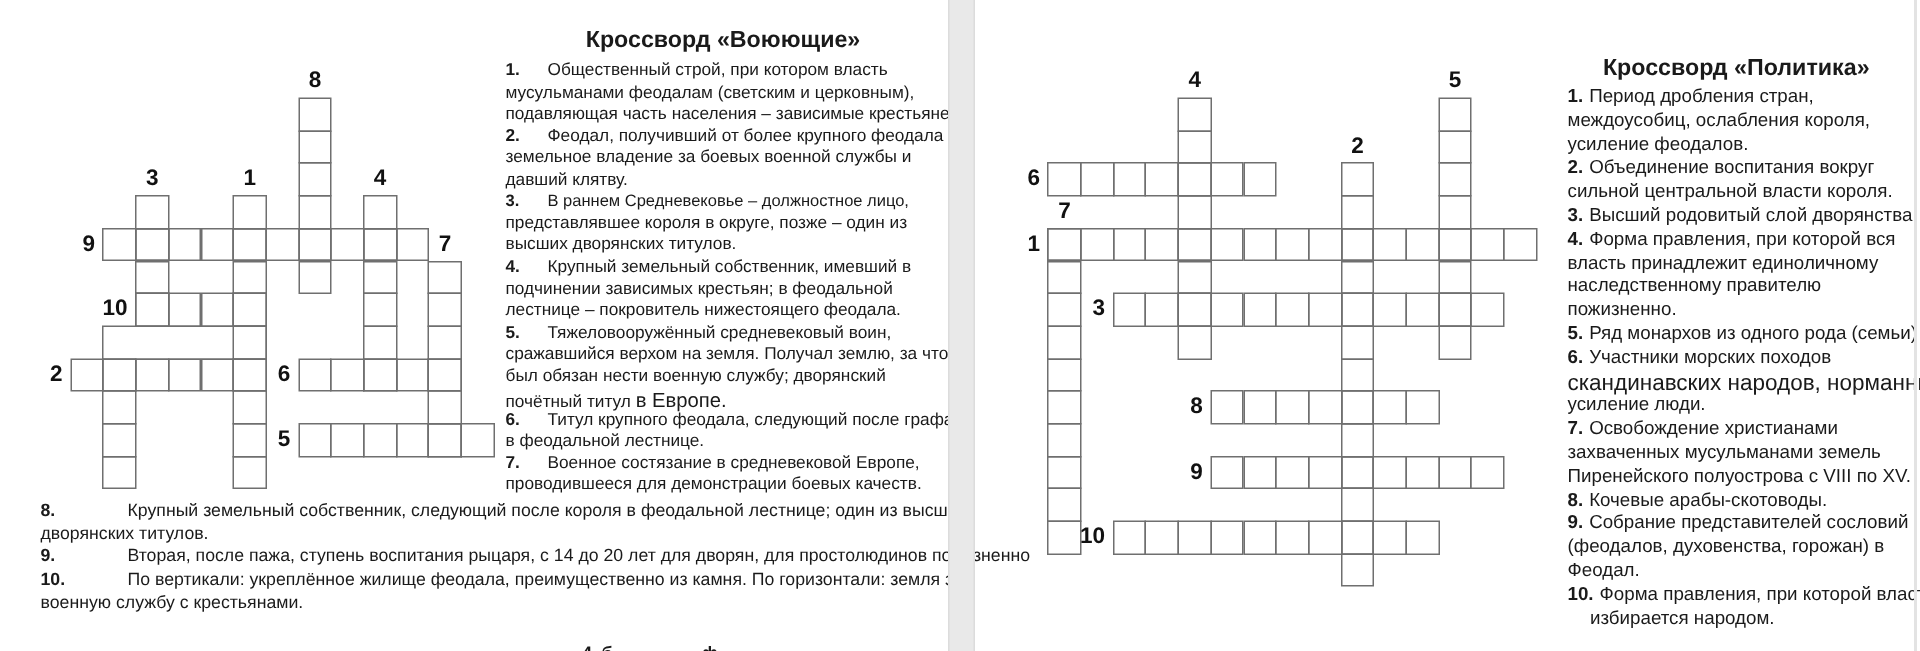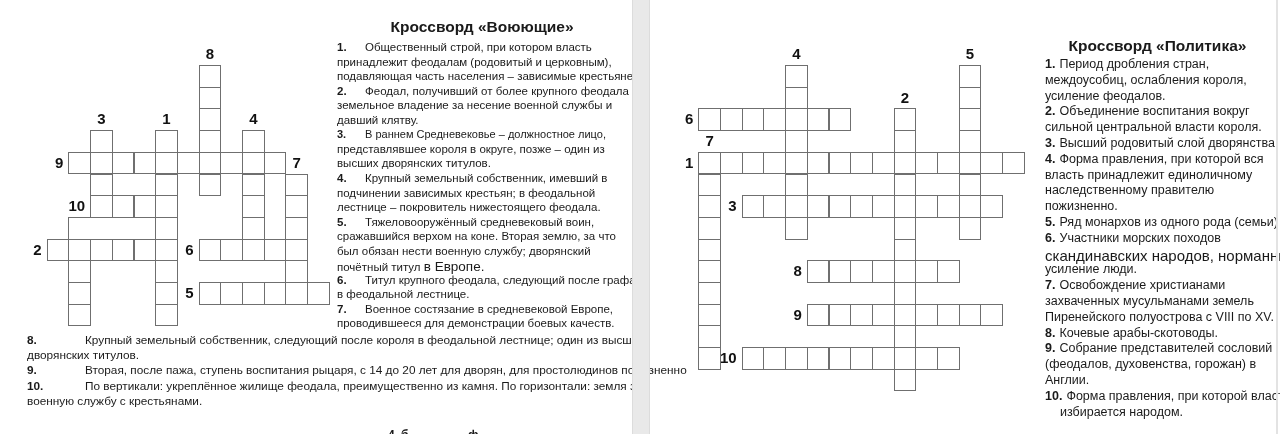--- a/index.html
+++ b/index.html
@@ -98,33 +98,33 @@
         <div class="cell" style="left: 220.3px; top: 282px; width: 22.7px; height: 22.7px; border-color: rgb(111, 111, 111);"></div>
         <div class="cell" style="left: 242px; top: 282px; width: 22.7px; height: 22.7px; border-color: rgb(111, 111, 111);"></div>
         <div class="cell" style="left: 263.7px; top: 282px; width: 22.7px; height: 22.7px; border-color: rgb(111, 111, 111);"></div>
         <div class="cell" style="left: 285.4px; top: 282px; width: 22.7px; height: 22.7px; border-color: rgb(111, 111, 111);"></div>
         <div class="cell" style="left: 307.1px; top: 282px; width: 22.7px; height: 22.7px; border-color: rgb(111, 111, 111);"></div>
         <div class="glabel" style="left: 171.9px; top: 282px; width: 21.7px; height: 22.7px; line-height: 22.7px; text-align: right;">5</div>
         <div class="cell" style="left: 68.4px; top: 216.9px; width: 109.5px; height: 22.7px; border-color: rgb(111, 111, 111);"></div>
       </div>
     <div id="left-clues">
         <div class="clue-line" style="left: 337px; top: 41px; font-size: 11.5px;"><b class="numtab" style="width: 28px;">1.</b><span>Общественный строй, при котором власть</span></div>
-        <div class="clue-line" style="left: 337px; top: 55.55px; font-size: 11.5px;"><span>принадлежит феодалам (родовитый и церковным),</span></div>
+        <div class="clue-line" style="left: 337px; top: 55.55px; font-size: 11.5px;"><span>мусульманами феодалам (светским и церковным),</span></div>
         <div class="clue-line" style="left: 337px; top: 70.1px; font-size: 11.5px;"><span>подавляющая часть населения – зависимые крестьяне.</span></div>
         <div class="clue-line" style="left: 337px; top: 84.65px; font-size: 11.5px;"><b class="numtab" style="width: 28px;">2.</b><span>Феодал, получивший от более крупного феодала</span></div>
-        <div class="clue-line" style="left: 337px; top: 99.2px; font-size: 11.5px;"><span>земельное владение за несение военной службы и</span></div>
+        <div class="clue-line" style="left: 337px; top: 99.2px; font-size: 11.5px;"><span>земельное владение за боевых военной службы и</span></div>
         <div class="clue-line" style="left: 337px; top: 113.75px; font-size: 11.5px;"><span>давший клятву.</span></div>
         <div class="clue-line" style="left: 337px; top: 128.3px; font-size: 11px;"><b class="numtab" style="width: 28px;">3.</b><span>В раннем Средневековье – должностное лицо,</span></div>
         <div class="clue-line" style="left: 337px; top: 142.85px; font-size: 11.5px;"><span>представлявшее короля в округе, позже – один из</span></div>
         <div class="clue-line" style="left: 337px; top: 157.4px; font-size: 11.5px;"><span>высших дворянских титулов.</span></div>
         <div class="clue-line" style="left: 337px; top: 171.95px; font-size: 11.5px;"><b class="numtab" style="width: 28px;">4.</b><span>Крупный земельный собственник, имевший в</span></div>
         <div class="clue-line" style="left: 337px; top: 186.5px; font-size: 11.5px;"><span>подчинении зависимых крестьян; в феодальной</span></div>
         <div class="clue-line" style="left: 337px; top: 201.05px; font-size: 11.5px;"><span>лестнице – покровитель нижестоящего феодала.</span></div>
         <div class="clue-line" style="left: 337px; top: 215.6px; font-size: 11.5px;"><b class="numtab" style="width: 28px;">5.</b><span>Тяжеловооружённый средневековый воин,</span></div>
-        <div class="clue-line" style="left: 337px; top: 230.15px; font-size: 11.5px;"><span>сражавшийся верхом на коне. Вторая землю, за что</span></div>
+        <div class="clue-line" style="left: 337px; top: 230.15px; font-size: 11.5px;"><span>сражавшийся верхом на земля. Получал землю, за что</span></div>
         <div class="clue-line" style="left: 337px; top: 244.7px; font-size: 11.5px;"><span>был обязан нести военную службу; дворянский</span></div>
         <div class="clue-line" style="left: 337px; top: 259.25px; font-size: 11.5px;"><span>почётный титул </span><span class="bigtail">в Европе.</span></div>
         <div class="clue-line" style="left: 337px; top: 273.8px; font-size: 11.5px;"><b class="numtab" style="width: 28px;">6.</b><span>Титул крупного феодала, следующий после графа</span></div>
         <div class="clue-line" style="left: 337px; top: 288.35px; font-size: 11.5px;"><span>в феодальной лестнице.</span></div>
         <div class="clue-line" style="left: 337px; top: 302.9px; font-size: 11.5px;"><b class="numtab" style="width: 28px;">7.</b><span>Военное состязание в средневековой Европе,</span></div>
         <div class="clue-line" style="left: 337px; top: 317.45px; font-size: 11.5px;"><span>проводившееся для демонстрации боевых качеств.</span></div>
       </div>
     <div id="left-bottom-clues">
         <div class="clue-line" style="left: 27px; top: 333px; font-size: 11.8px;"><b class="numtab" style="width: 58px;">8.</b><span>Крупный земельный собственник, следующий после короля в феодальной лестнице; один из высших</span></div>
         <div class="clue-line" style="left: 27px; top: 348.2px; font-size: 11.8px;"><span>дворянских титулов.</span></div>
@@ -268,20 +268,20 @@
         <div class="clue-line" style="left: 1045px; top: 215px; font-size: 12.5px;"><b style="margin-right: 4px;">5.</b><span>Ряд монархов из одного рода (семьи)</span></div>
         <div class="clue-line" style="left: 1045px; top: 230.8px; font-size: 12.5px;"><b style="margin-right: 4px;">6.</b><span>Участники морских походов</span></div>
         <div class="clue-line" style="left: 1045px; top: 246.6px; font-size: 15px;"><span>скандинавских народов, норманны,</span></div>
         <div class="clue-line" style="left: 1045px; top: 262.4px; font-size: 12.5px;"><span>усиление люди.</span></div>
         <div class="clue-line" style="left: 1045px; top: 278.2px; font-size: 12.5px;"><b style="margin-right: 4px;">7.</b><span>Освобождение христианами</span></div>
         <div class="clue-line" style="left: 1045px; top: 294px; font-size: 12.5px;"><span>захваченных мусульманами земель</span></div>
         <div class="clue-line" style="left: 1045px; top: 309.8px; font-size: 12.5px;"><span>Пиренейского полуострова с VIII по XV.</span></div>
         <div class="clue-line" style="left: 1045px; top: 325.6px; font-size: 12.5px;"><b style="margin-right: 4px;">8.</b><span>Кочевые арабы-скотоводы.</span></div>
         <div class="clue-line" style="left: 1045px; top: 341.4px; font-size: 12.5px;"><b style="margin-right: 4px;">9.</b><span>Собрание представителей сословий</span></div>
         <div class="clue-line" style="left: 1045px; top: 357.2px; font-size: 12.5px;"><span>(феодалов, духовенства, горожан) в</span></div>
-        <div class="clue-line" style="left: 1045px; top: 373px; font-size: 12.5px;"><span>Англии.</span></div>
+        <div class="clue-line" style="left: 1045px; top: 373px; font-size: 12.5px;"><span>Феодал.</span></div>
         <div class="clue-line" style="left: 1045px; top: 388.8px; font-size: 12.5px;"><b style="margin-right: 4px;">10.</b><span>Форма правления, при которой власть</span></div>
         <div class="clue-line" style="left: 1060px; top: 404.6px; font-size: 12.5px;"><span>избирается народом.</span></div>
       </div>
   </div>
 
   <div class="edgeline" style="left: 1276px; background: rgb(227, 227, 227);"></div>
 </div>
 
 </body></html>

